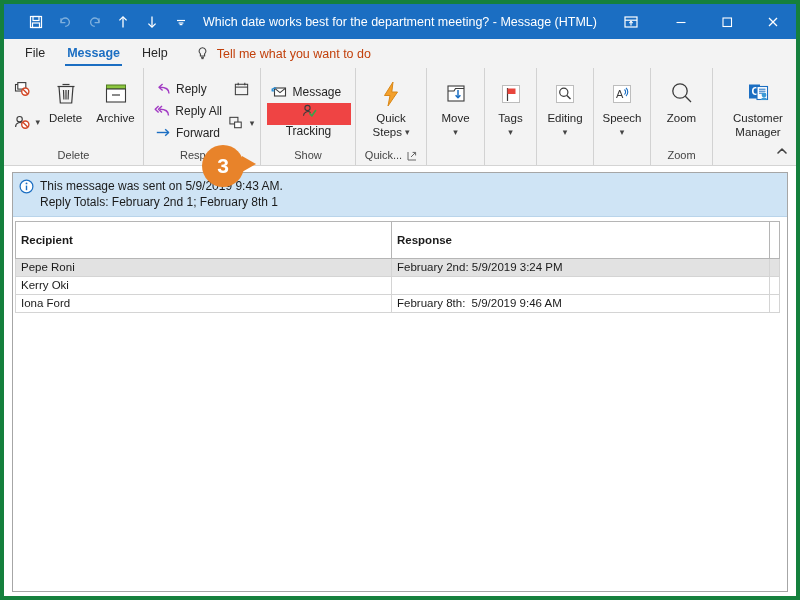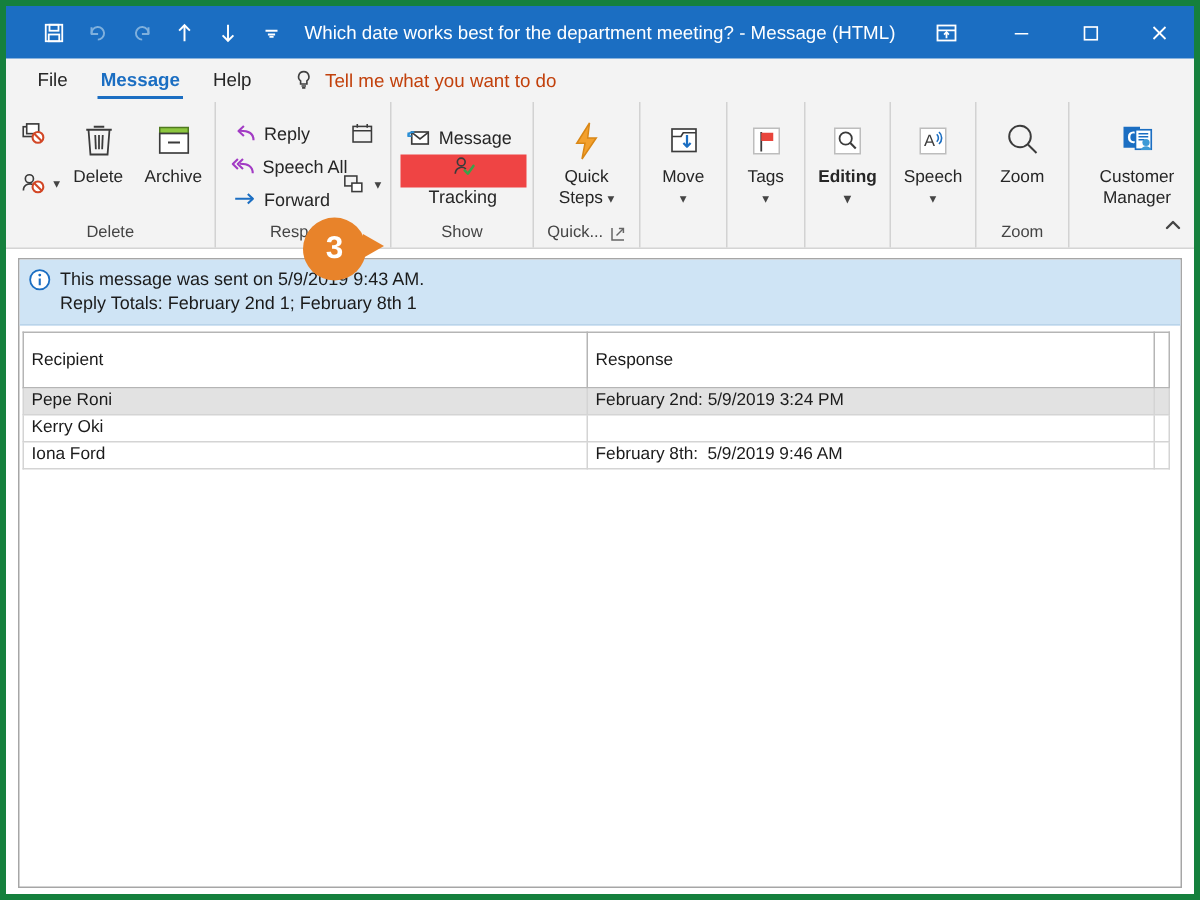--- a/index.html
+++ b/index.html
@@ -213,21 +213,21 @@
   #tracking {
     margin: 4px 0 0 2px;
     width: 764px;
     border-collapse: collapse;
     table-layout: fixed;
   }
   #tracking col.c1 { width: 376px; }
   #tracking col.c2 { width: 378px; }
   #tracking col.c3 { width: 10px; }
   #tracking th {
-    font-weight: normal;
+    font-weight: bold;
     font-size: 11.5px;
     color: #1b1b1b;
     text-align: left;
     padding: 2px 4px 3px 5px;
     border: 1px solid #b5b5b5;
     border-left: none;
     background: #ffffff;
     height: 37px;
   }
   #tracking th:first-child { border-left: 1px solid #b5b5b5; }
@@ -414,21 +414,21 @@
             <span>Reply</span>
           </div>
           <div class="smallbtn">
             <span class="ic">
               <svg width="16" height="16" viewBox="0 0 16 16" fill="none" stroke="#a23bc4" stroke-width="1.4">
                 <path d="M14.5 12.5 C14.5 8 11.5 6.2 6 6.2"></path>
                 <path d="M8 3 L4.5 6.3 L8 9.6" stroke-linejoin="round"></path>
                 <path d="M4.6 3 L1.2 6.3 L4.6 9.6" stroke-linejoin="round"></path>
               </svg>
             </span>
-            <span>Speech All</span>
+            <span>Reply All</span>
           </div>
           <div class="smallbtn">
             <span class="ic">
               <svg width="16" height="16" viewBox="0 0 16 16" fill="none" stroke="#1b6ec2" stroke-width="1.4">
                 <path d="M1.8 7.5 L13.5 7.5"></path>
                   <path d="M10.2 4.3 L13.6 7.5 L10.2 10.7" stroke-linejoin="round"></path>
               </svg>
             </span>
             <span>Forward</span>
           </div>
@@ -543,21 +543,21 @@
               <path d="M11.5 9.5 L19.5 9.5 L19.5 15 L11.5 15 Z" fill="#e8453c"></path>
             </svg>
           </span>
           <span class="lbl">Tags</span>
           <span class="lbl caret-down" style="font-size:9px;color:#444;">▾</span>
         </div>
       </div>
       <div class="group-label"></div>
     </div>
 
-    <div class="group" style="width:57px;font-weight:bold;">
+    <div class="group" style="width:57px;">
       <div class="group-body" style="justify-content:center;">
         <div class="bigbtn">
           <span class="ic">
             <svg width="30" height="30" viewBox="0 0 30 30" fill="none">
               <rect x="6.5" y="6.5" width="17" height="17" stroke="#bdbdbd" stroke-width="1" fill="#fff"></rect>
               <circle cx="13.8" cy="13.3" r="4.1" stroke="#3b3b3b" stroke-width="1.2"></circle>
               <path d="M16.9 16.4 L20.5 20" stroke="#3b3b3b" stroke-width="1.4"></path>
             </svg>
           </span>
           <span class="lbl">Editing</span>

